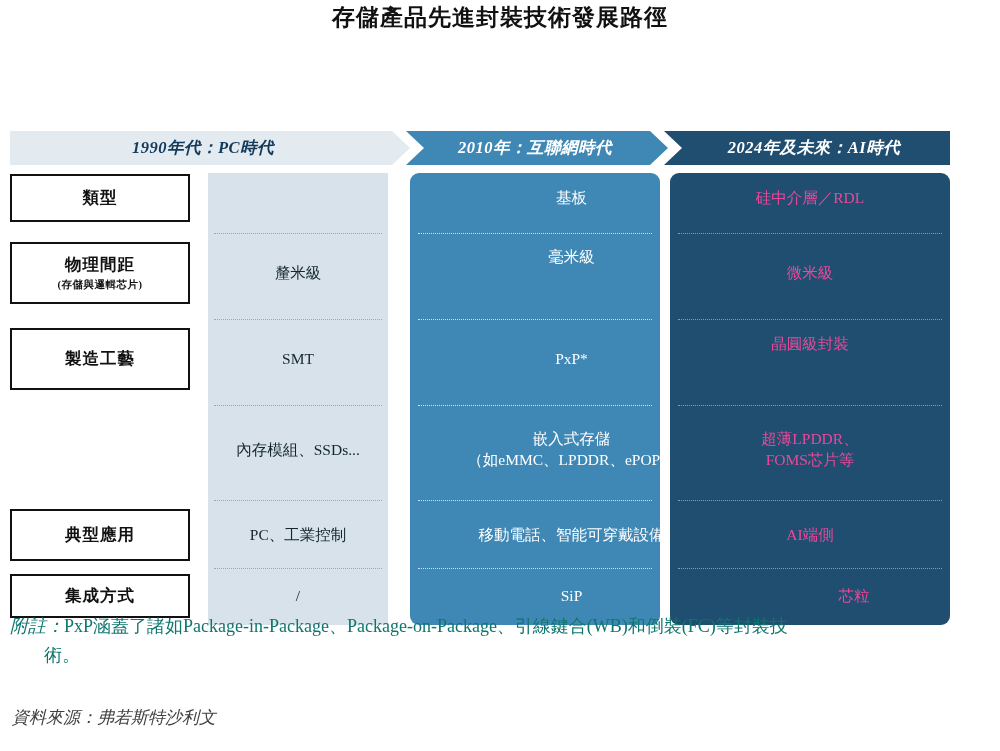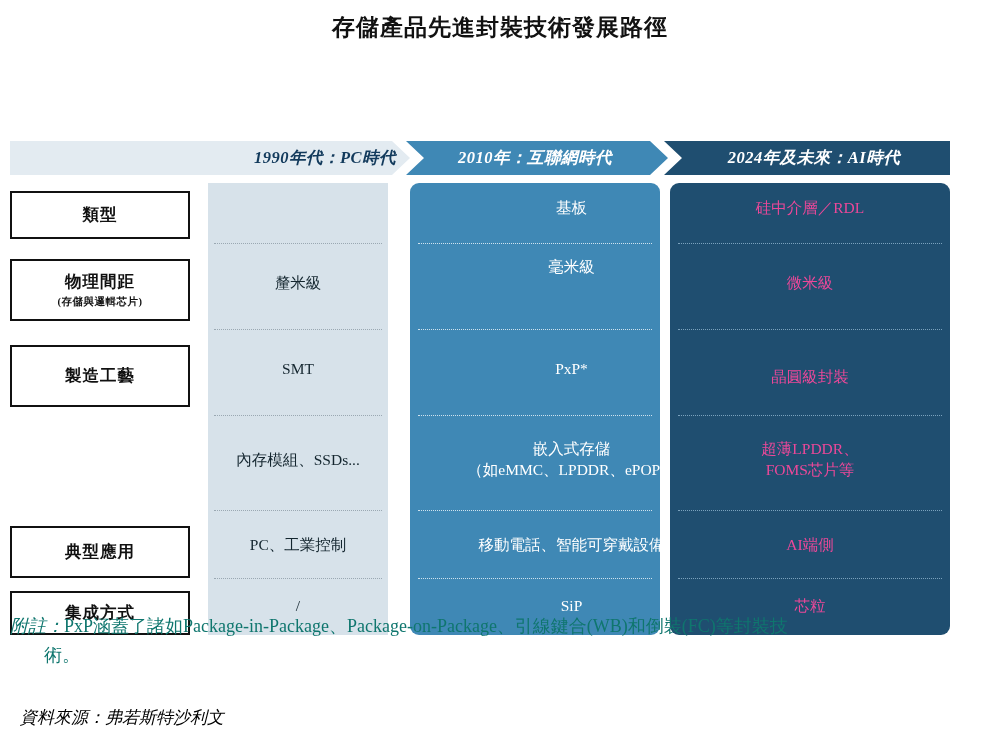--- a/index.html
+++ b/index.html
@@ -13,21 +13,21 @@
     font-family: "Liberation Serif", "DejaVu Serif", serif;
     color: #1a1a1a;
     position: relative;
     overflow: hidden;
   }
   .page-title {
     text-align: center;
     font-size: 23px;
     font-weight: bold;
     letter-spacing: 1px;
-    margin-top: 12px;
+    margin-top: 2px;
     margin-bottom: 10px;
     color: #111111;
   }
 
   
   .chart {
     position: relative;
     width: 1000px;
     height: 500px;
   }
@@ -46,21 +46,20 @@
     letter-spacing: 0.5px;
     box-sizing: border-box;
   }
   .banner-1 {
     left: 10px;
     width: 400px;
     background: #e3ebf1;
     color: #123a5c;
     clip-path: polygon(0 0, calc(100% - 18px) 0, 100% 50%, calc(100% - 18px) 100%, 0 100%);
     padding-right: 14px;
-    justify-content: flex-end;
   }
   .banner-2 {
     left: 406px;
     width: 262px;
     background: #3f88b5;
     color: #ffffff;
     clip-path: polygon(0 0, calc(100% - 18px) 0, 100% 50%, calc(100% - 18px) 100%, 0 100%, 18px 50%);
     padding-left: 10px;
     padding-right: 14px;
   }
@@ -89,21 +88,20 @@
     left: 10px;
     width: 180px;
     border: 2px solid #111111;
     box-sizing: border-box;
     display: flex;
     flex-direction: column;
     align-items: center;
     justify-content: center;
     background: #ffffff;
     text-align: center;
-    margin-top: 7px;
   }
   .row-label .rl-main {
     font-size: 16.5px;
     font-weight: bold;
     letter-spacing: 1px;
     color: #111111;
   }
   .row-label .rl-sub {
     font-size: 10.5px;
     font-weight: bold;
@@ -157,25 +155,25 @@
     white-space: nowrap;
   }
   .note-text {
     flex: 1;
   }
   .note-indent {
     text-indent: 34px;
   }
   .source {
     position: absolute;
-    left: 20px;
+    left: 12px;
     top: 706px;
     font-size: 17px;
     font-style: italic;
-    color: #000000;
+    color: #404040;
   }
 </style>
 </head>
 <body>
 
 <div class="page-title">存儲產品先進封裝技術發展路徑</div>
 
 <div class="chart">
 
   <div class="banner banner-1">
@@ -212,21 +210,21 @@
 
   <div class="sep s1" style="top:276px;"></div>
   <div class="sep s2" style="top:276px;"></div>
   <div class="sep s3" style="top:276px;"></div>
 
   <div class="row-label" style="top:285px;height:62px;">
     <span class="rl-main">製造工藝</span>
   </div>
   <div class="cell c1" style="top:285px;height:62px;">SMT</div>
   <div class="cell c2" style="top:285px;height:62px;">PxP*</div>
-  <div class="cell c3" style="top:293px;height:62px;text-align:right;">晶圓級封裝</div>
+  <div class="cell c3" style="top:270px;height:62px;text-align:right;">晶圓級封裝</div>
 
   <div class="sep s1" style="top:362px;"></div>
   <div class="sep s2" style="top:362px;"></div>
   <div class="sep s3" style="top:362px;"></div>
 
   <div class="cell c1" style="top:371px;height:72px;white-space:pre-line;">內存模組、SSDs...</div>
   <div class="cell c2" style="top:371px;height:72px;white-space:pre-line;">嵌入式存儲
 （如eMMC、LPDDR、ePOP）</div>
   <div class="cell c3" style="top:371px;height:72px;white-space:pre-line;">超薄LPDDR、
 FOMS芯片等</div>
@@ -244,21 +242,21 @@
 
   <div class="sep s1" style="top:525px;"></div>
   <div class="sep s2" style="top:525px;"></div>
   <div class="sep s3" style="top:525px;"></div>
 
   <div class="row-label" style="top:531px;height:44px;">
     <span class="rl-main">集成方式</span>
   </div>
   <div class="cell c1" style="top:531px;height:44px;">/</div>
   <div class="cell c2" style="top:531px;height:44px;">SiP</div>
-  <div class="cell c3" style="top:531px;height:44px;">芯粒</div>
+  <div class="cell c3" style="top:531px;height:44px;margin-left:44px;">芯粒</div>
 
 </div>
 
 <div class="notes">
   <div class="note-row">
     <span class="note-label">附註：</span>
     <span class="note-text">PxP涵蓋了諸如Package-in-Package、Package-on-Package、引線鍵合(WB)和倒裝(FC)等封裝技</span>
   </div>
   <div class="note-indent">術。</div>
 </div>

